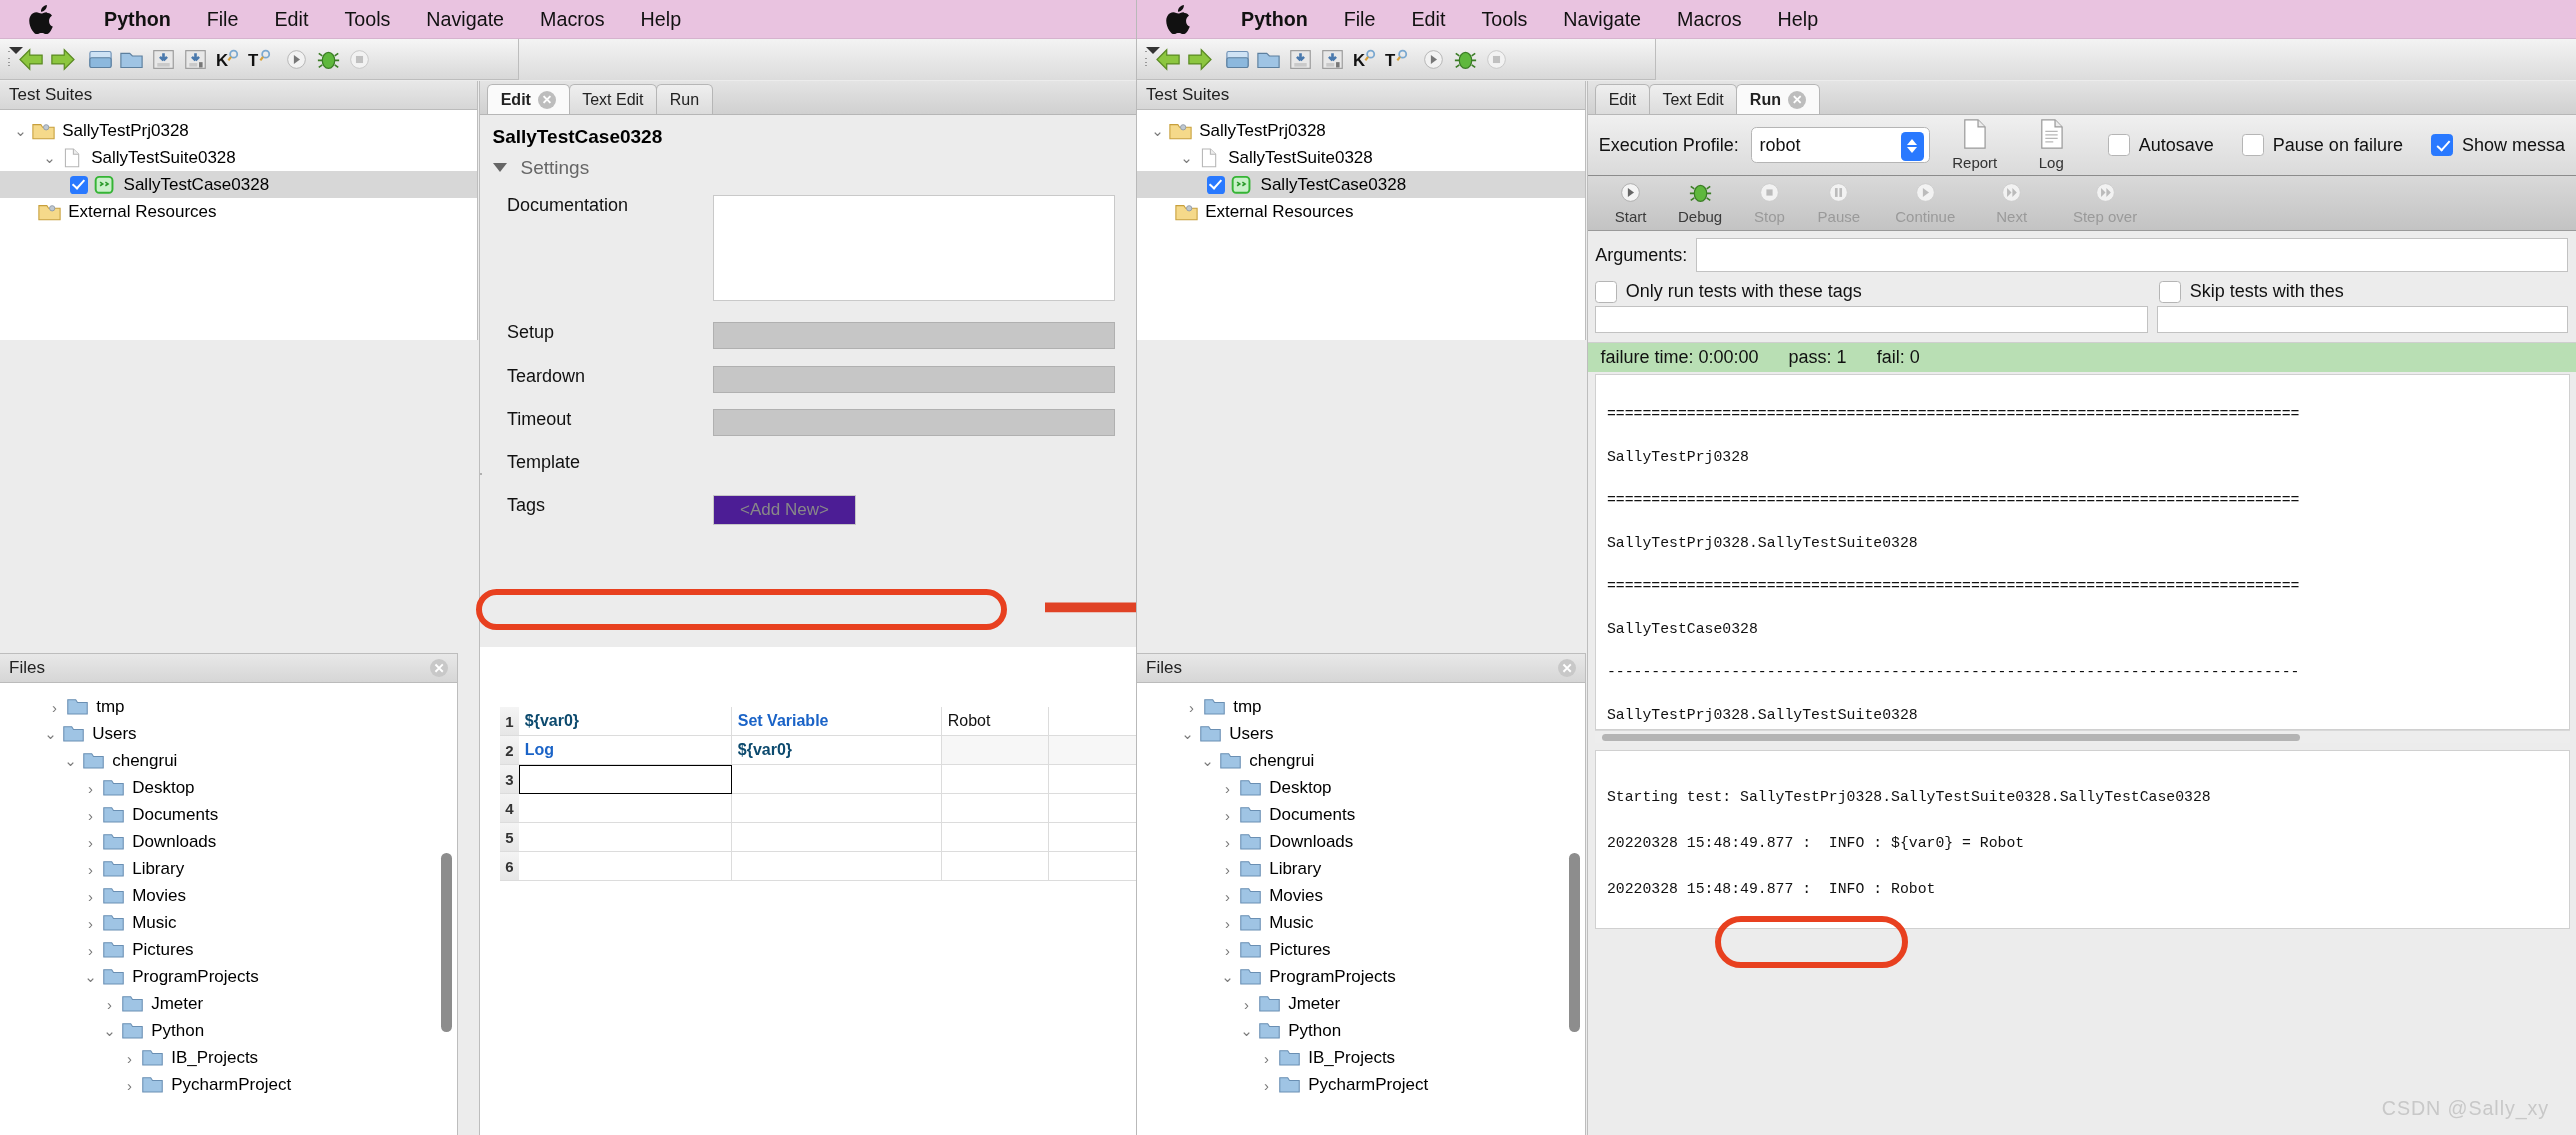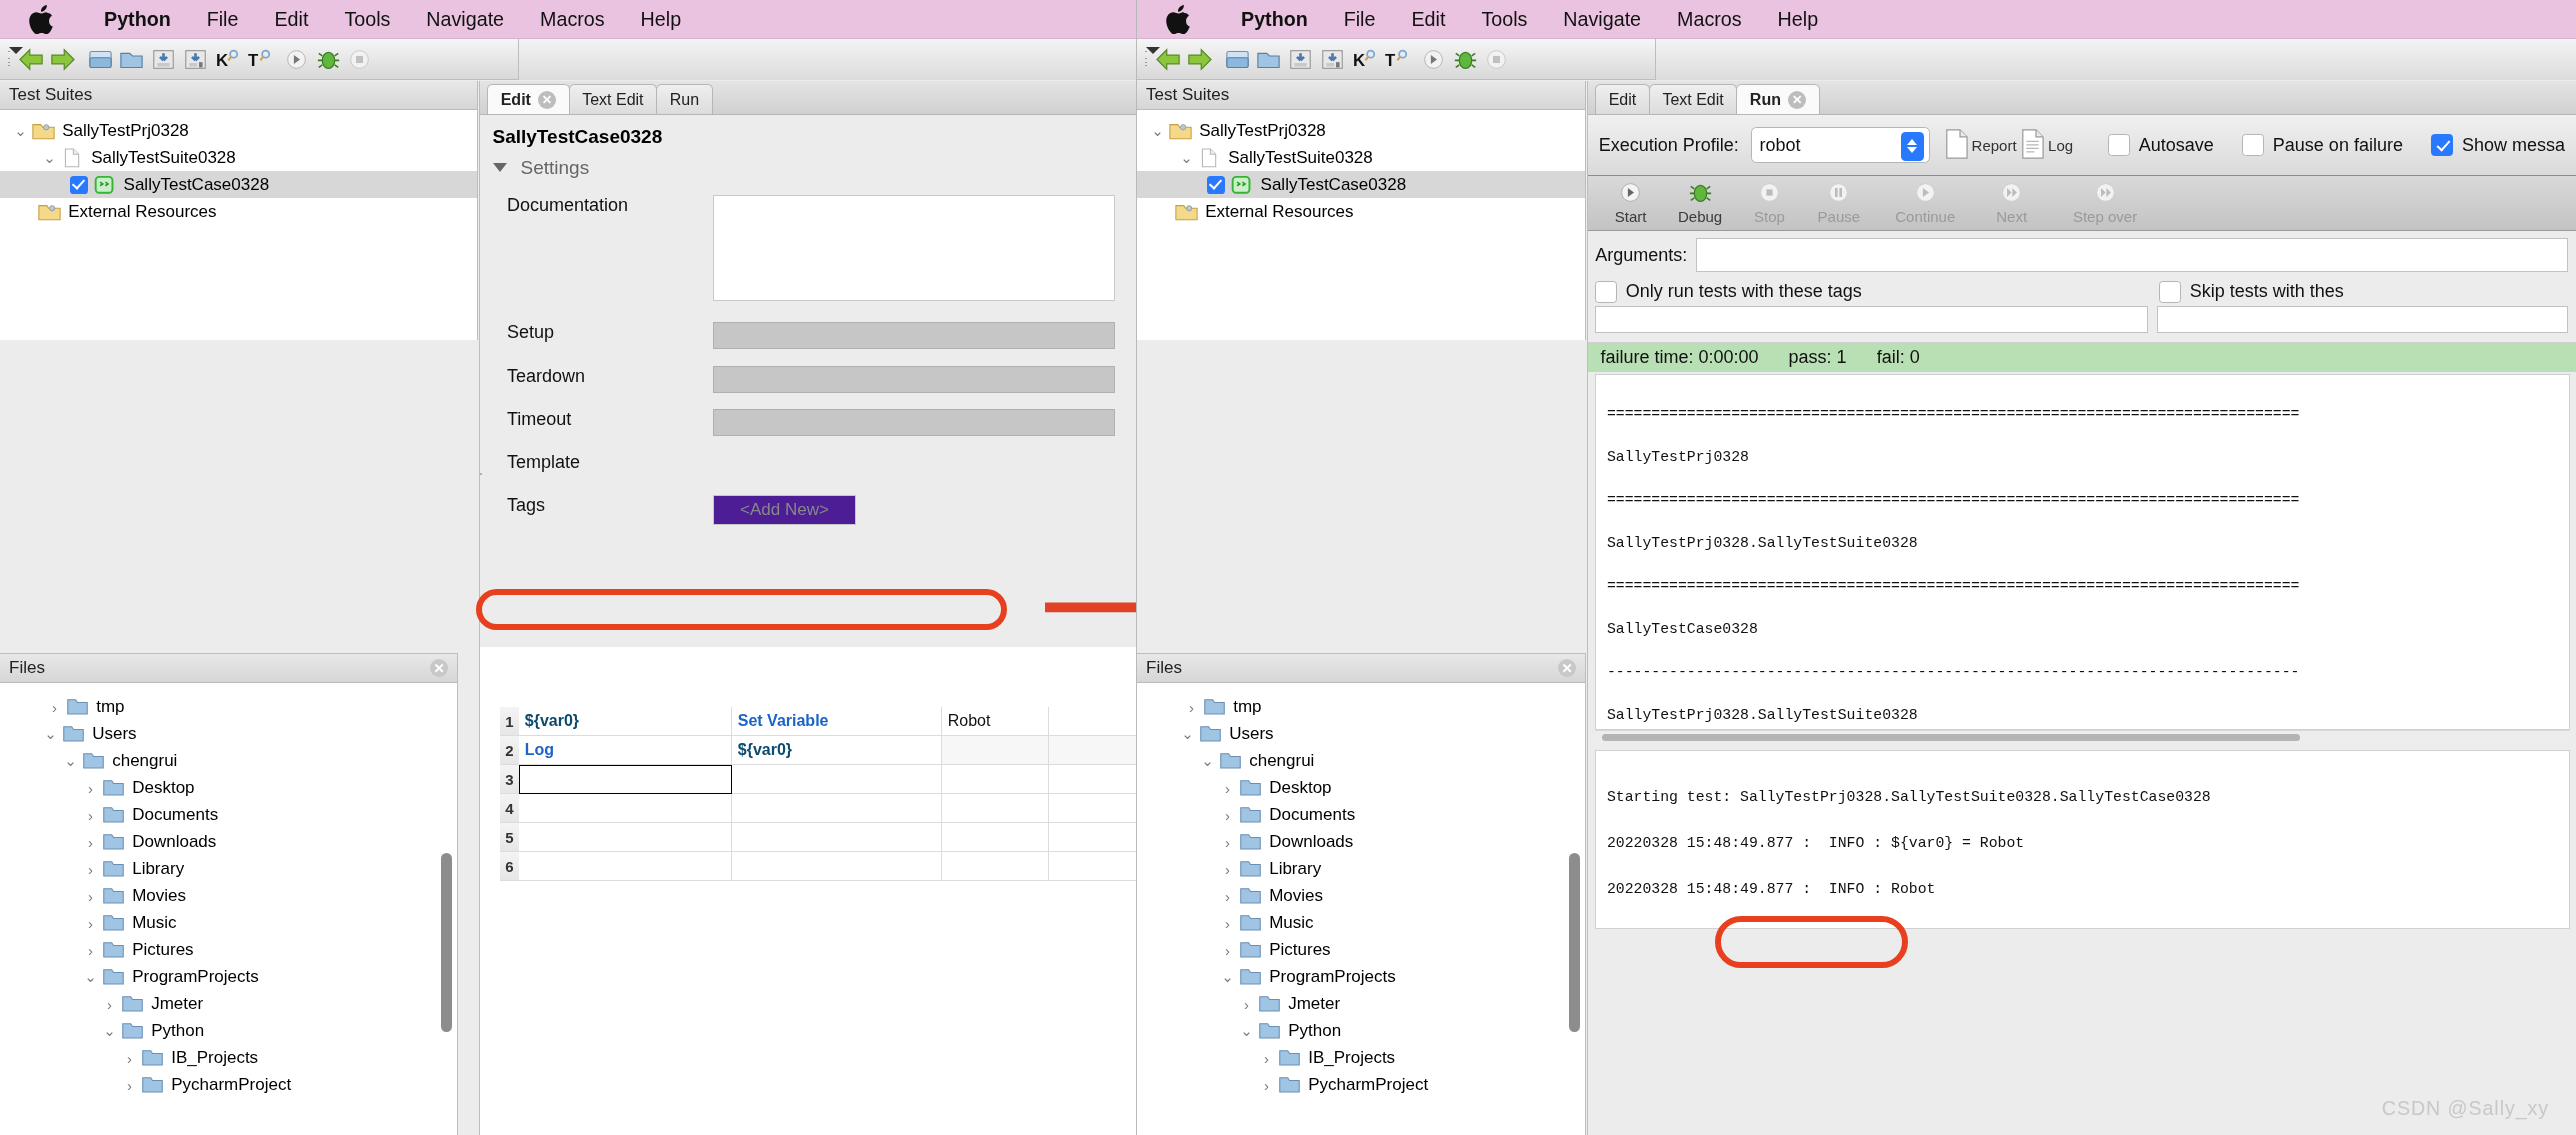--- a/index.html
+++ b/index.html
@@ -153,21 +153,21 @@
     border-radius: 5.4px; display:flex; align-items:center; padding: 0 7.2px;
     font-size: 18px; color:#111; position:relative;
   }
   .combo .stepper {
     position:absolute; right:5.4px; top:3.6px; width: 23px; height:29px; border-radius:4.5px;
     background:#2979ff; display:flex; flex-direction:column; align-items:center; justify-content:center; gap:2.7px;
   }
   .combo .stepper i { width:0;height:0;border-left:5.4px solid transparent;border-right:5.4px solid transparent; }
   .combo .stepper i.up { border-bottom:6.3px solid #fff; }
   .combo .stepper i.dn { border-top:6.3px solid #fff; }
-  .iconbtn { display:flex; flex-direction:row; align-items:center; gap:1.8px; width: 64px; }
+  .iconbtn { display:flex; flex-direction:column; align-items:center; gap:1.8px; width: 64px; }
   .iconbtn .cap { font-size: 15px; color:#333; }
   .cbox { display:flex; align-items:center; gap: 9px; }
   .cb {
     width: 21.5px; height:21.5px; border-radius:3.6px; background:#fff; border:0.9px solid #b5b5b5;
     position:relative; flex:0 0 21.5px;
   }
   .cb.on { background:#2979ff; border-color:#2979ff; }
   .cb.on::after {
     content:''; position:absolute; left:7.2px; top:2.7px; width:5.4px; height:10.7px;
     border:solid #fff; border-width:0 2.3px 2.3px 0; transform: rotate(42deg);

